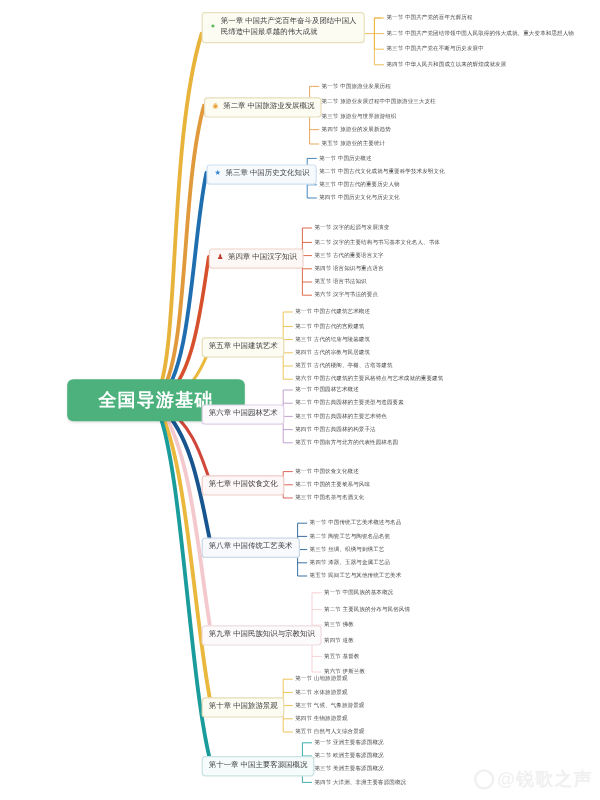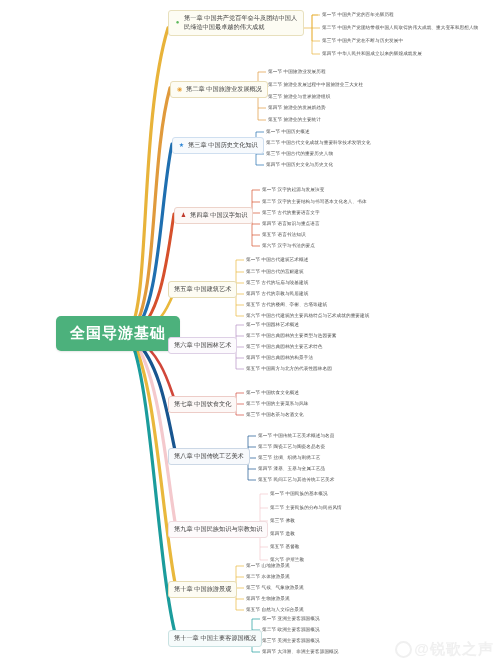--- a/index.html
+++ b/index.html
@@ -13,21 +13,21 @@
 
   
   .root-node{
     position:absolute;
     background:#4CB17C;
     color:#ffffff;
     border-radius:5px;
     font-size:15px;
     font-weight:bold;
     letter-spacing:1px;
-    padding:8px 14px;
+    padding:8px 26px;
     white-space:nowrap;
     box-shadow:0 1px 2px rgba(0,0,0,.10);
   }
 
   
   .chap{
     position:absolute;
     display:flex;
     align-items:center;
     gap:3px;

